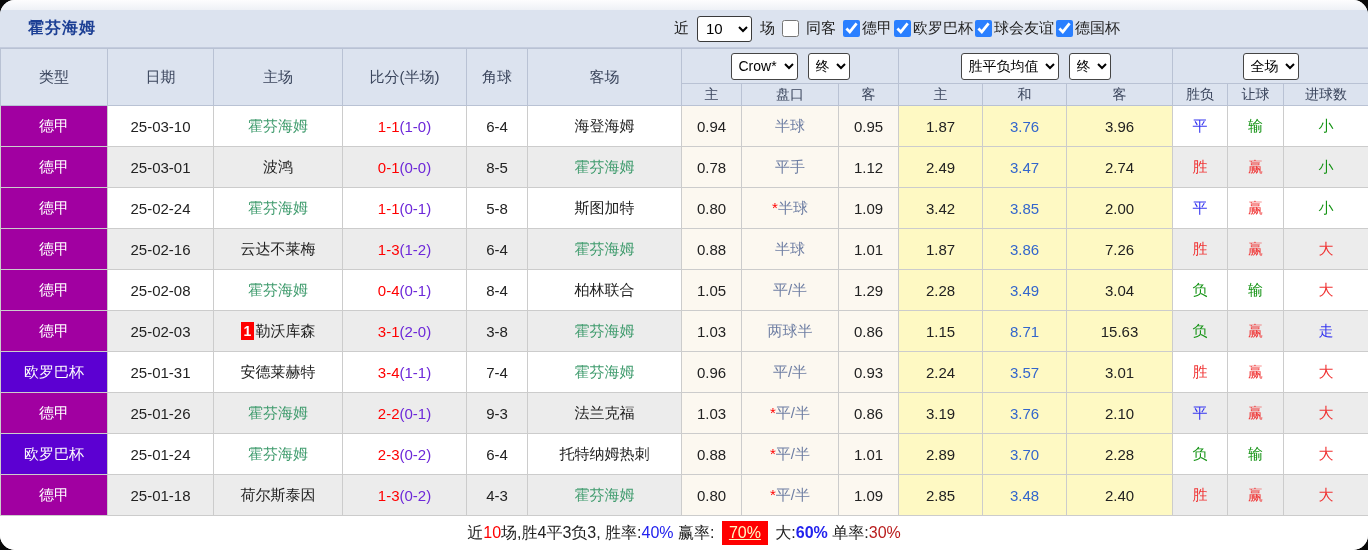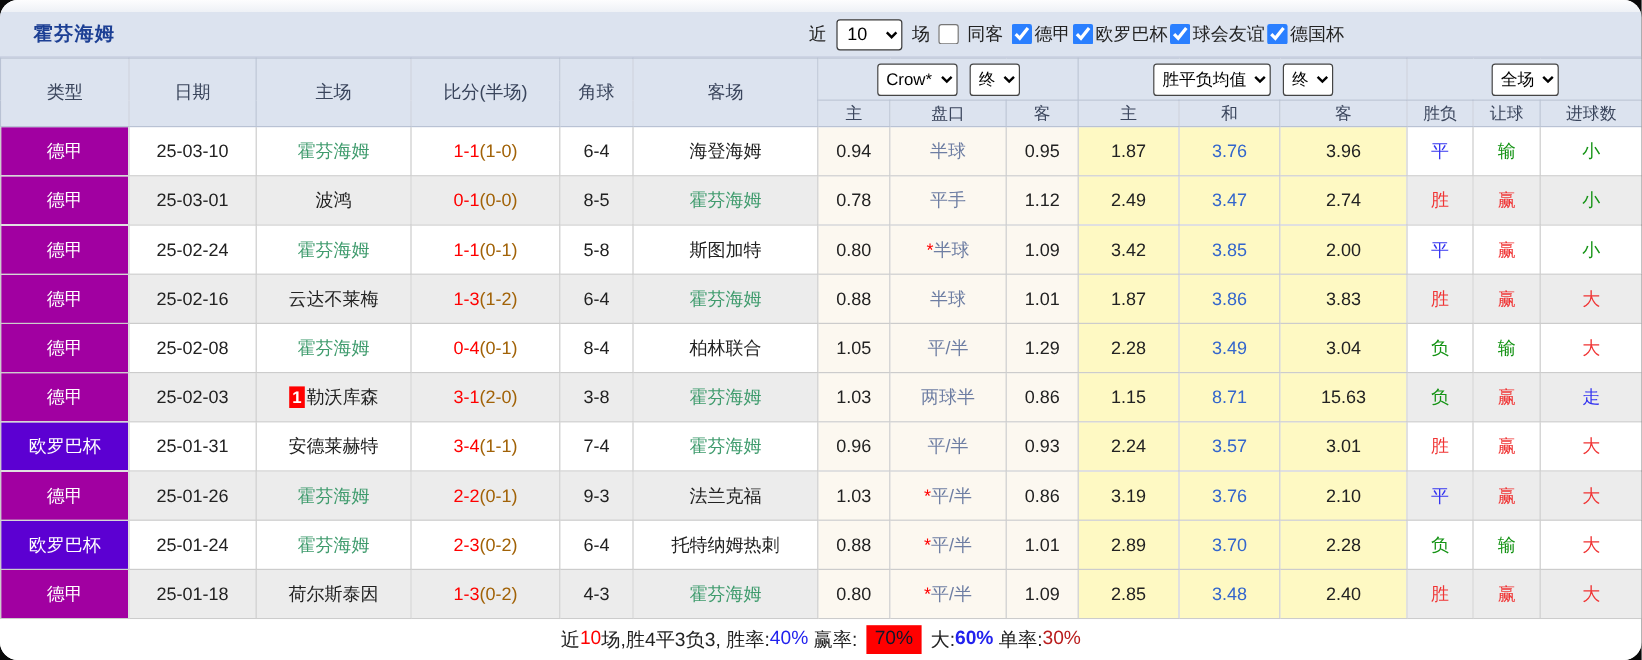--- a/index.html
+++ b/index.html
@@ -52,40 +52,40 @@
     font-size:14px; height:27px; background:#fff;
     border:1px solid #454545; border-radius:3px; margin:0 5px; padding:0 3px;
   }
   tbody td { height:41px; font-size:15px; color:#222; border-color:#cccccc; background:#fff; }
   tbody tr.even td { background:#ececec; }
   td.league { color:#fff; font-size:15px; }
   td.cream, tbody tr.even td.cream { background:#fcf8f0; }
   td.blue-bg, tbody tr.even td.blue-bg { background:#fef9c3; }
   .team-subject { color:#3f9b6d; }
   .score-ft { color:#ff0000; }
-  .score-ht { color:#a16207; }
+  .score-ht { color:#6d28d9; }
   .handicap { color:#6e7ea3; }
   .star { color:#ff0000; }
   .draw-odds { color:#3366cc; }
   .oc-red { color:#f03434; }
   .oc-blue { color:#3434f0; }
   .oc-green { color:#149314; }
   .rank-badge {
     display:inline-block; background:#ff0000; color:#fff;
     font-size:14px; font-weight:bold; padding:0 3px; margin-right:1px; line-height:18px;
   }
   .summary {
     height:35px; background:#ffffff; flex:1;
     display:flex; align-items:center; justify-content:center;
     font-size:16px; color:#222;
   }
   .summary .seg-red { color:#ff0000; }
   .summary .seg-blue { color:#2222ee; }
   .summary .seg-green { color:#b91c1c; }
-  .summary .seg-badge { background:#ff0000; color:#0f172a; padding:3px 7px; margin:0 3px; }
+  .summary .seg-badge { background:#ff0000; color:#fef9c3; padding:3px 7px; margin:0 3px;text-decoration:underline; }
 </style>
 </head>
 <body>
 
 <div class="panel">
   <div class="top-strip"></div>
 
   <div class="titlebar">
     <div class="title">霍芬海姆</div>
     <div class="toolbar">
@@ -224,21 +224,21 @@
           <td>25-02-16</td>
           <td><span>云达不莱梅</span></td>
           <td><span class="score-ft">1-3</span><span class="score-ht">(1-2)</span></td>
           <td>6-4</td>
           <td><span class="team-subject">霍芬海姆</span></td>
           <td class="cream">0.88</td>
           <td class="cream handicap">半球</td>
           <td class="cream">1.01</td>
           <td class="blue-bg">1.87</td>
           <td class="blue-bg draw-odds">3.86</td>
-          <td class="blue-bg">3.83</td>
+          <td class="blue-bg">7.26</td>
           <td class="oc-red">胜</td>
           <td class="oc-red">赢</td>
           <td class="oc-red">大</td>
         </tr>
         <tr>
           <td class="league" style="background: rgb(161, 0, 161);">德甲</td>
           <td>25-02-08</td>
           <td><span class="team-subject">霍芬海姆</span></td>
           <td><span class="score-ft">0-4</span><span class="score-ht">(0-1)</span></td>
           <td>8-4</td>

